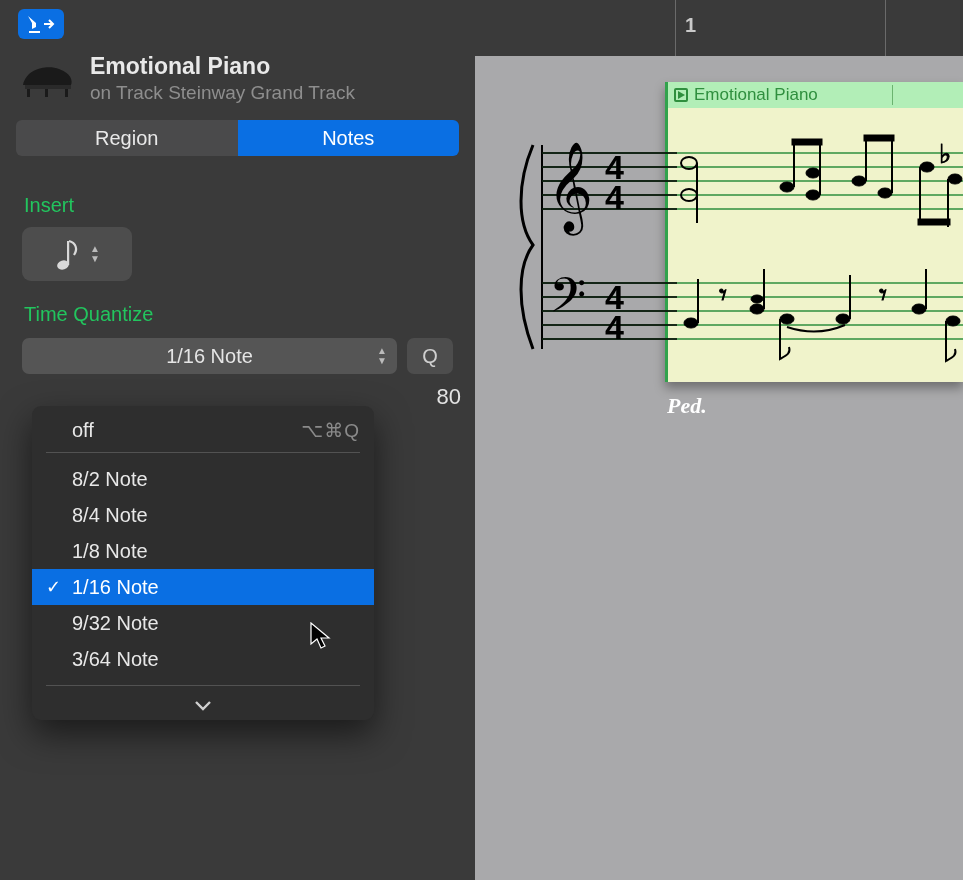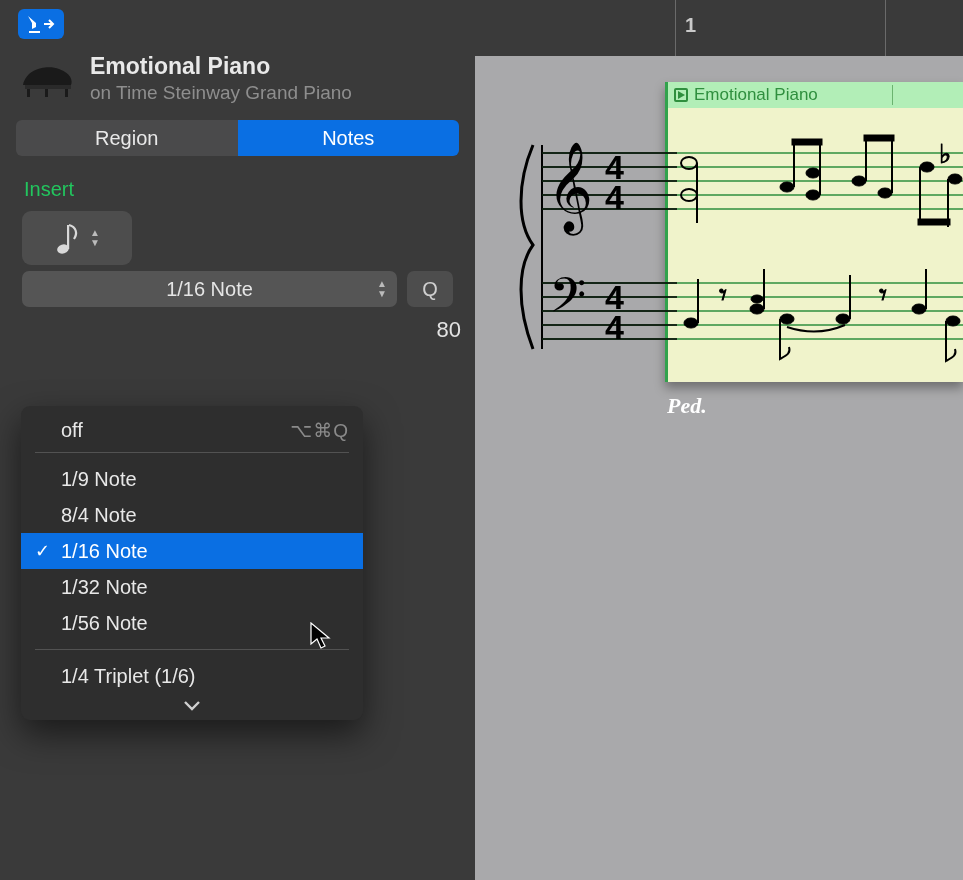--- a/index.html
+++ b/index.html
@@ -19,21 +19,21 @@
   color: #fff;
 }
 .toolbar-btn svg { display:block; }
 
 .region-header { display: flex; align-items: center; padding: 14px 14px 10px 18px; gap: 14px; }
 .piano-thumb { width: 58px; height: 40px; display:flex; align-items:center; justify-content:center; }
 .region-title { font-size: 23px; color: #e9e9e9; font-weight: 600; }
 .region-sub { font-size: 19px; color: #8e8e8e; padding-top:2px; }
 
 .seg-control {
-  display: flex; margin: 6px 16px 0 16px;
+  display: flex; margin: 6px 16px 16px 16px;
   height: 36px;
 }
 .seg-item {
   flex: 1;
   display:flex; align-items:center; justify-content:center;
   font-size: 20px; color:#e9e9e9;
   background:#4a4a4b;
 }
 .seg-item:first-child { border-radius:6px 0 0 6px; }
 .seg-item:last-child { border-radius:0 6px 6px 0; }
@@ -57,21 +57,21 @@
 }
 .tq-select .stepper-arrows { position:absolute; right:10px; }
 .q-btn { width:46px; height:36px; background:#4d4d4d; border-radius:7px; display:flex; align-items:center; justify-content:center; color:#cfcfcf; font-size:20px; }
 
 .value-row { display:flex; justify-content:flex-end; padding: 10px 14px 0 0; }
 .value-box { font-size:22px; color:#e2e2e2; }
 
 
 .dropdown {
   position:absolute;
-  left:21px; top:406px;
+  left:32px; top:406px;
   width:342px;
   background:#2e2e2e;
   border-radius:9px;
   box-shadow: 0 14px 34px rgba(0,0,0,.55);
   padding: 6px 0 6px 0;
   color:#e8e8e8;
 }
 .dd-section { padding: 4px 0; }
 .dd-item {
   height: 36px; display:flex; align-items:center;
@@ -139,21 +139,21 @@
         <svg width="56" height="40" viewBox="0 0 56 40">
           <path d="M4 26 C8 8 30 6 40 10 C52 14 54 22 52 26 L4 26 Z" fill="#1a1a1a"></path>
           <rect x="6" y="26" width="46" height="4" fill="#2a2a2a"></rect>
           <rect x="8" y="30" width="3" height="8" fill="#1a1a1a"></rect>
           <rect x="26" y="30" width="3" height="8" fill="#1a1a1a"></rect>
           <rect x="46" y="30" width="3" height="8" fill="#1a1a1a"></rect>
         </svg>
       </div>
       <div>
         <div class="region-title">Emotional Piano</div>
-        <div class="region-sub">on Time Steinway Grand Piano</div>
+        <div class="region-sub">on Track Steinway Grand Track</div>
       </div>
     </div>
 
     <div class="seg-control">
       <div class="seg-item">Region</div>
       <div class="seg-item active">Notes</div>
     </div>
 
     <div class="section-label">Insert</div>
     <div class="insert-well">
@@ -161,20 +161,21 @@
         <ellipse cx="9" cy="30" rx="6" ry="4.5" fill="#d9d9d9" transform="rotate(-18 9 30)"></ellipse>
         <rect x="13" y="6" width="2.2" height="24" fill="#d9d9d9"></rect>
         <path d="M15 6 C22 8 24 14 20 20" stroke="#d9d9d9" stroke-width="2.2" fill="none"></path>
       </svg>
       <div class="stepper-arrows">
           <span>▲</span>
           <span>▼</span>
         </div>
     </div>
 
+    <div class="section-label">Time Quantize</div>
     <div class="tq-row">
       <div class="tq-select">
         <span>1/16 Note</span>
         <div class="stepper-arrows">
             <span>▲</span>
             <span>▼</span>
           </div>
       </div>
       <div class="q-btn">Q</div>
     </div>
@@ -184,41 +185,41 @@
     </div>
 
     <div class="dropdown">
       <div class="dd-item">
         <span>off</span>
         <span class="dd-shortcut">⌥⌘Q</span>
       </div>
       <div class="dd-sep"></div>
       <div class="dd-section" id="dd-g0">
           <div class="dd-item">
-            <span>1/9 Note</span>
+            <span>8/2 Note</span>
           </div>
           <div class="dd-item">
             <span>8/4 Note</span>
+          </div>
+          <div class="dd-item">
+            <span>1/8 Note</span>
           </div>
           <div class="dd-item selected">
             <span class="check">✓</span>
             <span>1/16 Note</span>
           </div>
           <div class="dd-item">
-            <span>1/32 Note</span>
-          </div>
-          <div class="dd-item">
-            <span>1/56 Note</span>
+            <span>9/32 Note</span>
+          </div>
+          <div class="dd-item">
+            <span>3/64 Note</span>
           </div>
         </div>
       <div class="dd-sep"></div>
       <div class="dd-section" id="dd-g1">
-          <div class="dd-item">
-            <span>1/4 Triplet (1/6)</span>
-          </div>
         </div>
       <div class="dd-more">
         <svg width="18" height="12" viewBox="0 0 18 12">
             <path d="M2 2 L9 9 L16 2" stroke="#d0d0d0" stroke-width="2.4" fill="none"></path>
           </svg>
       </div>
     </div>
 
     <div class="cursor">
       <svg width="22" height="28" viewBox="0 0 22 28">

